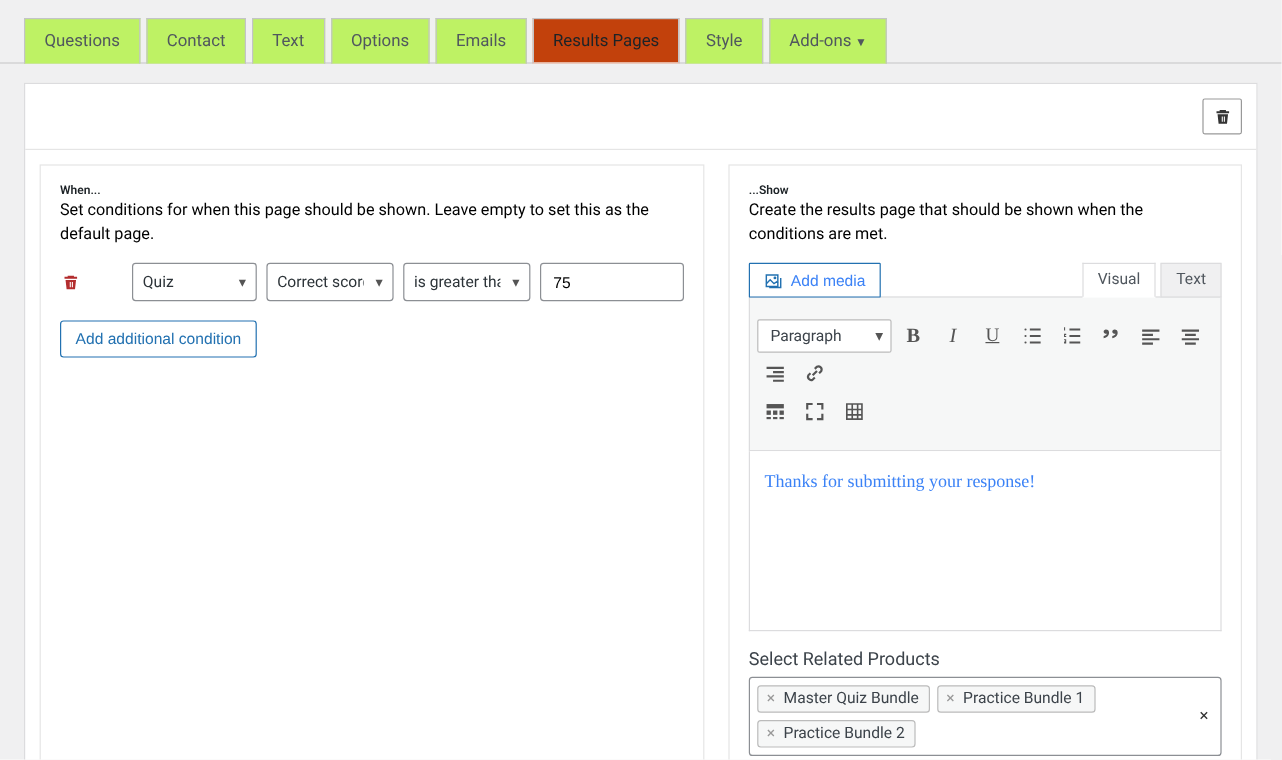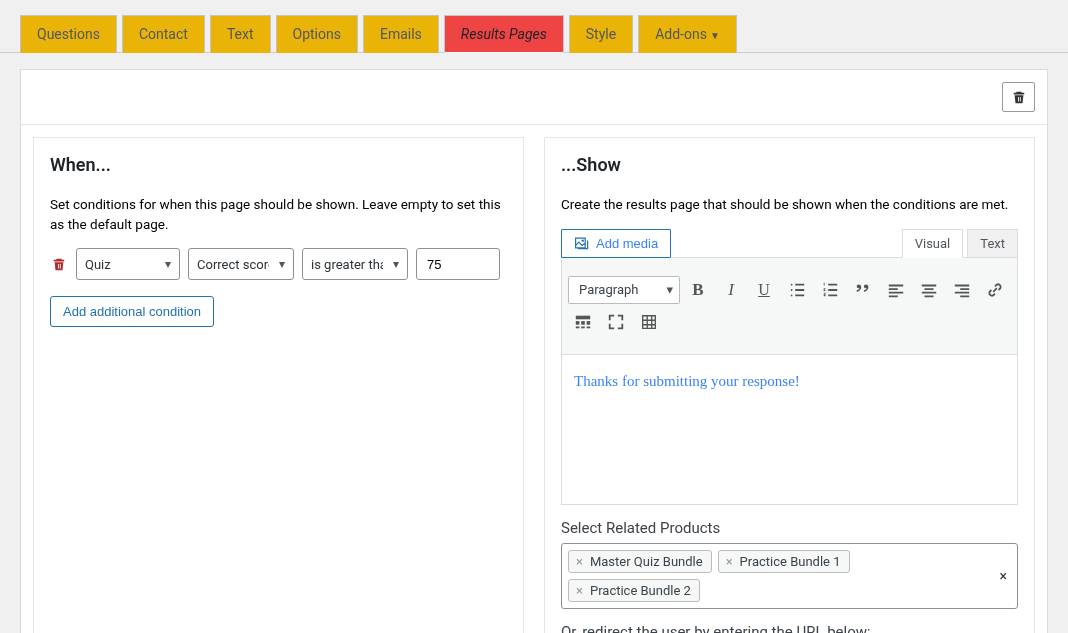--- a/index.html
+++ b/index.html
@@ -13,35 +13,34 @@
   overflow: hidden;
 }
 .tabs {
   display: flex;
   gap: 5px;
   padding: 14px 20px 0 20px;
   border-bottom: 1px solid #ccc;
   background: #f0f0f1;
 }
 .tab {
-  background: #eab308;
+  background: #bef264;
   border: 1px solid #c3c4c7;
   border-bottom: none;
   padding: 10px 16px;
   font-size: 14px;
   color: #50575e;
   cursor: pointer;
   position: relative;
   top: 1px;
 }
 .tab.active {
-  background: #ef4444;
+  background: #c2410c;
   border-bottom: 1px solid #fff;
   color: #1d2327;
-  font-style: italic;
 }
 .dropdown-caret {
   display: inline-block;
   margin-left: 3px;
   font-size: 10px;
 }
 .main-card {
   margin: 16px 20px;
   background: #fff;
   border: 1px solid #dcdcde;
@@ -69,23 +68,23 @@
   gap: 20px;
   padding: 12px;
 }
 .panel {
   flex: 1;
   border: 1px solid #e5e5e5;
   padding: 16px;
 }
 .panel-title {
   font-weight: 600;
-  font-size: 18px;
+  font-size: 10px;
   color: #1d2327;
-  margin-bottom: 20px;
+  margin-bottom: 1px;
 }
 .panel-desc {
   font-size: 13.5px;
   color: #000000;
   margin-bottom: 14px;
   line-height: 1.45;
 }
 .condition-row {
   display: flex;
   align-items: center;
@@ -113,32 +112,32 @@
   align-items: center;
   cursor: pointer;
 }
 .sel::after {
   content: '▾';
   position: absolute;
   right: 8px;
   color: #555;
   font-size: 12px;
 }
-.sel-quiz { width: 104px; }
+.sel-quiz { width: 104px; margin-left: 34px; }
 .sel-score { width: 106px; overflow: hidden; white-space: nowrap; }
 .sel-score span { overflow: hidden; text-overflow: clip; width: 78px; display: block; }
 .sel-op { width: 106px; overflow: hidden; white-space: nowrap; }
 .sel-op span { overflow: hidden; text-overflow: clip; width: 78px; display: block; }
 .txt-input {
   height: 32px;
   border: 1px solid #8c8f94;
   border-radius: 3px;
   padding: 0 10px;
   font-size: 13px;
-  width: 84px;
+  width: 120px;
   background: #fff;
 }
 .link-btn {
   border: 1px solid #2271b1;
   color: #2271b1;
   background: #fff;
   padding: 7px 12px;
   font-size: 13px;
   border-radius: 3px;
   cursor: pointer;

